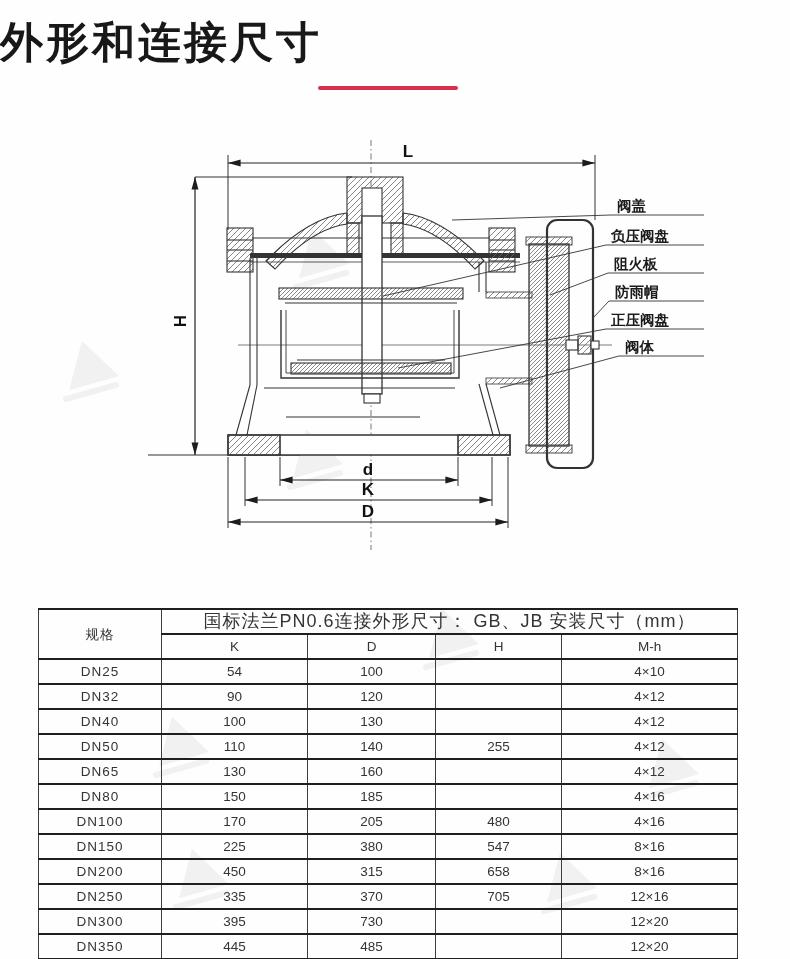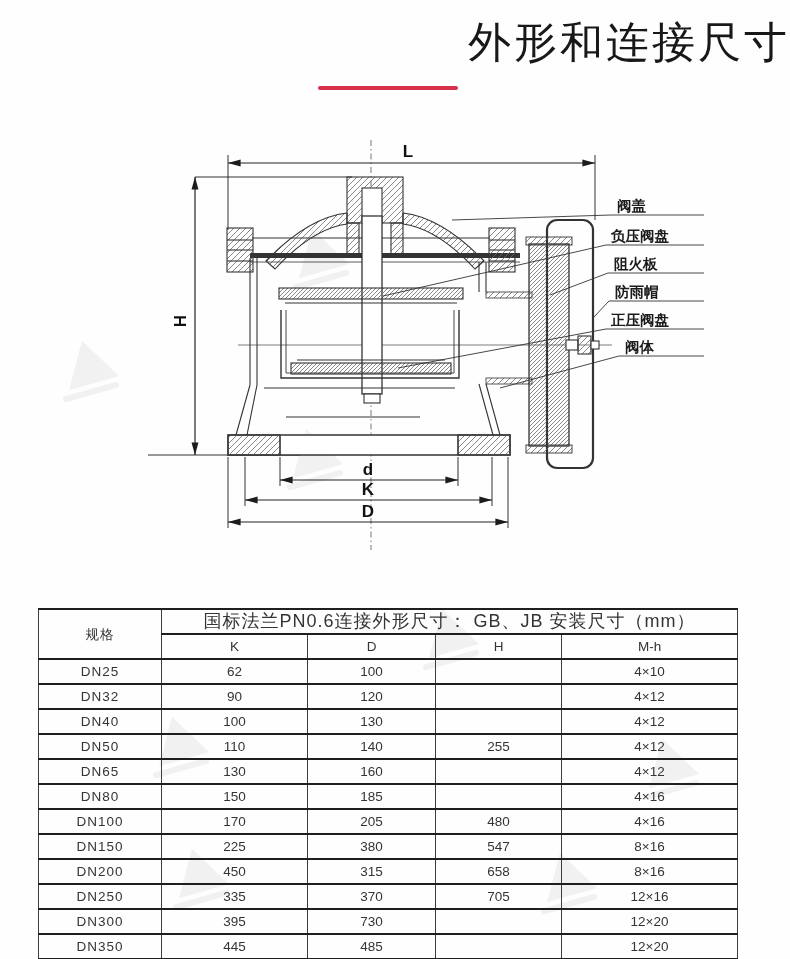--- a/index.html
+++ b/index.html
@@ -1,19 +1,19 @@
 <!DOCTYPE html>
 <html><head>
 <meta charset="utf-8">
 <style>
   html,body{margin:0;padding:0;background:#fff;}
   .sheet{position:relative;width:790px;height:959px;background:#fefefe;overflow:hidden;
          font-family:"Liberation Sans",sans-serif;color:#222;}
-  .title{position:absolute;top:14px;left:0;width:100%;margin:0;text-align:right;
-         font-size:43px;font-weight:400;letter-spacing:3px;color:#181818;}
+  .title{position:absolute;top:14px;left:0;width:100%;margin:0;text-align:left;
+         font-size:43px;font-weight:700;letter-spacing:3px;color:#181818;}
   .divider{position:absolute;top:86px;left:318px;width:140px;height:4px;
            background:#d7304a;border-radius:2px;}
   svg.drawing{position:absolute;top:120px;left:0;}
   svg .thin{stroke:#333;stroke-width:1;}
   svg .dim{stroke:#222;stroke-width:1.2;}
   svg .dimlabel{font-family:"Liberation Sans",sans-serif;font-size:17px;font-weight:bold;fill:#111;}
   svg .plabel{font-family:"Liberation Sans",sans-serif;font-size:14.5px;font-weight:bold;fill:#1b1b1b;}
   table.dims{position:absolute;top:608px;left:38px;width:699px;border-collapse:collapse;
              table-layout:fixed;background:transparent;}
   table.dims th,table.dims td{
@@ -224,21 +224,21 @@
       <tr>
         <th>K</th>
         <th>D</th>
         <th>H</th>
         <th>M-h</th>
       </tr>
     </thead>
     <tbody>
       <tr>
           <td class="spec">DN25</td>
-          <td>62</td>
+          <td>54</td>
           <td>100</td>
           <td></td>
           <td>4×10</td>
         </tr>
       <tr>
           <td class="spec">DN32</td>
           <td>90</td>
           <td>120</td>
           <td></td>
           <td>4×12</td>

